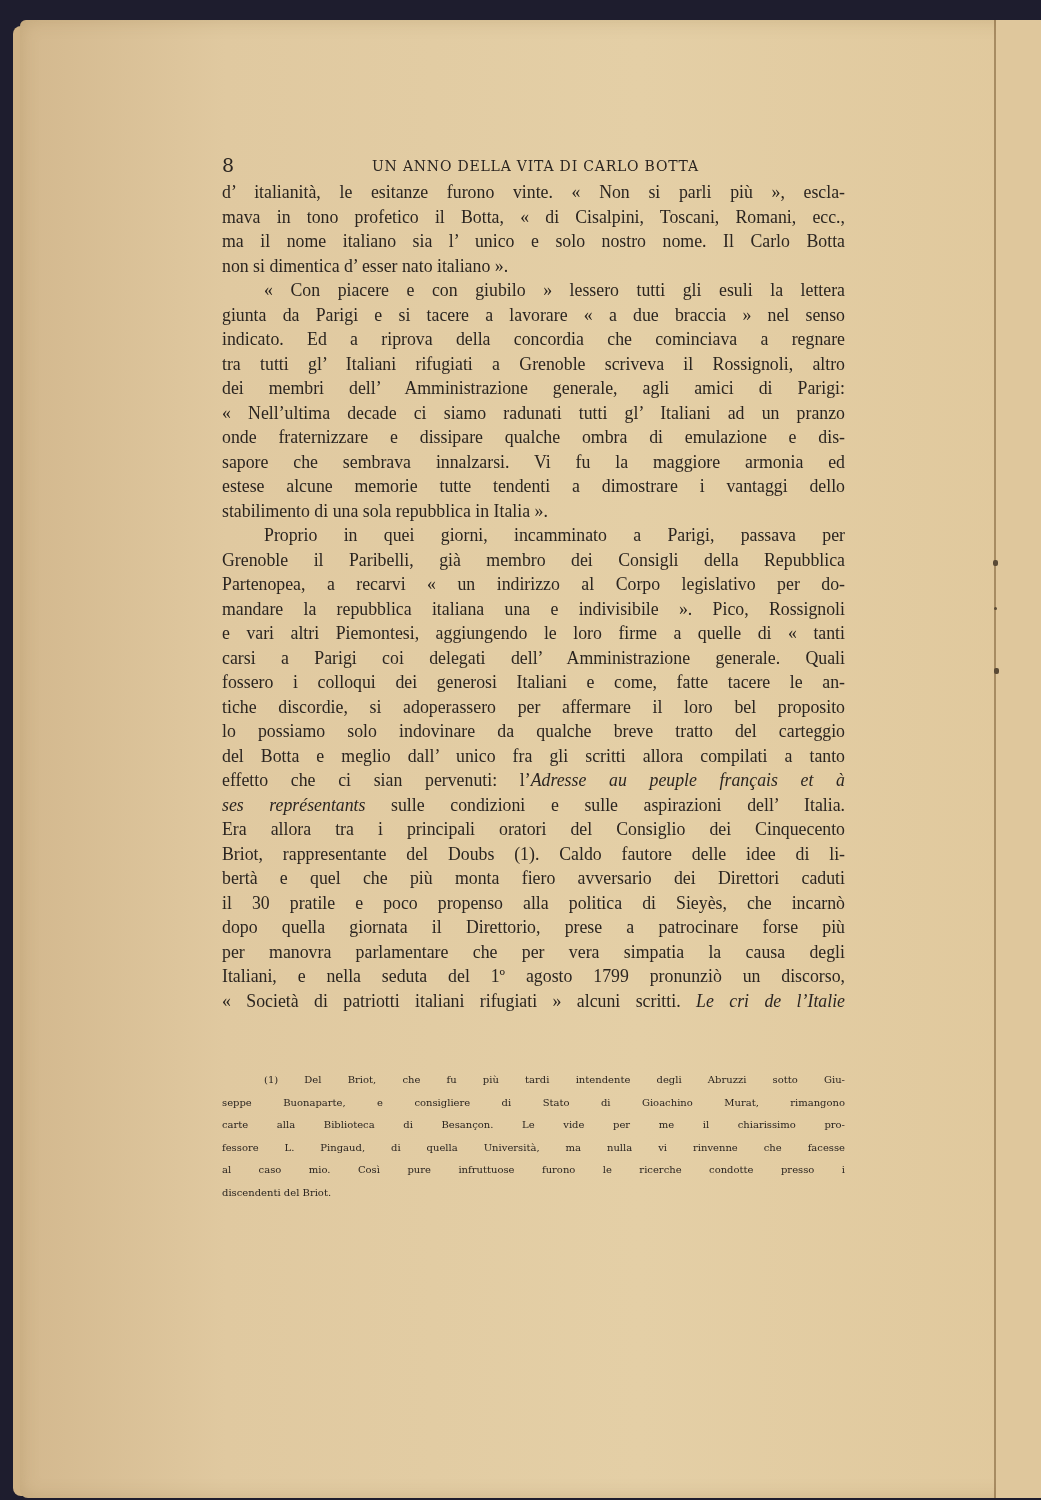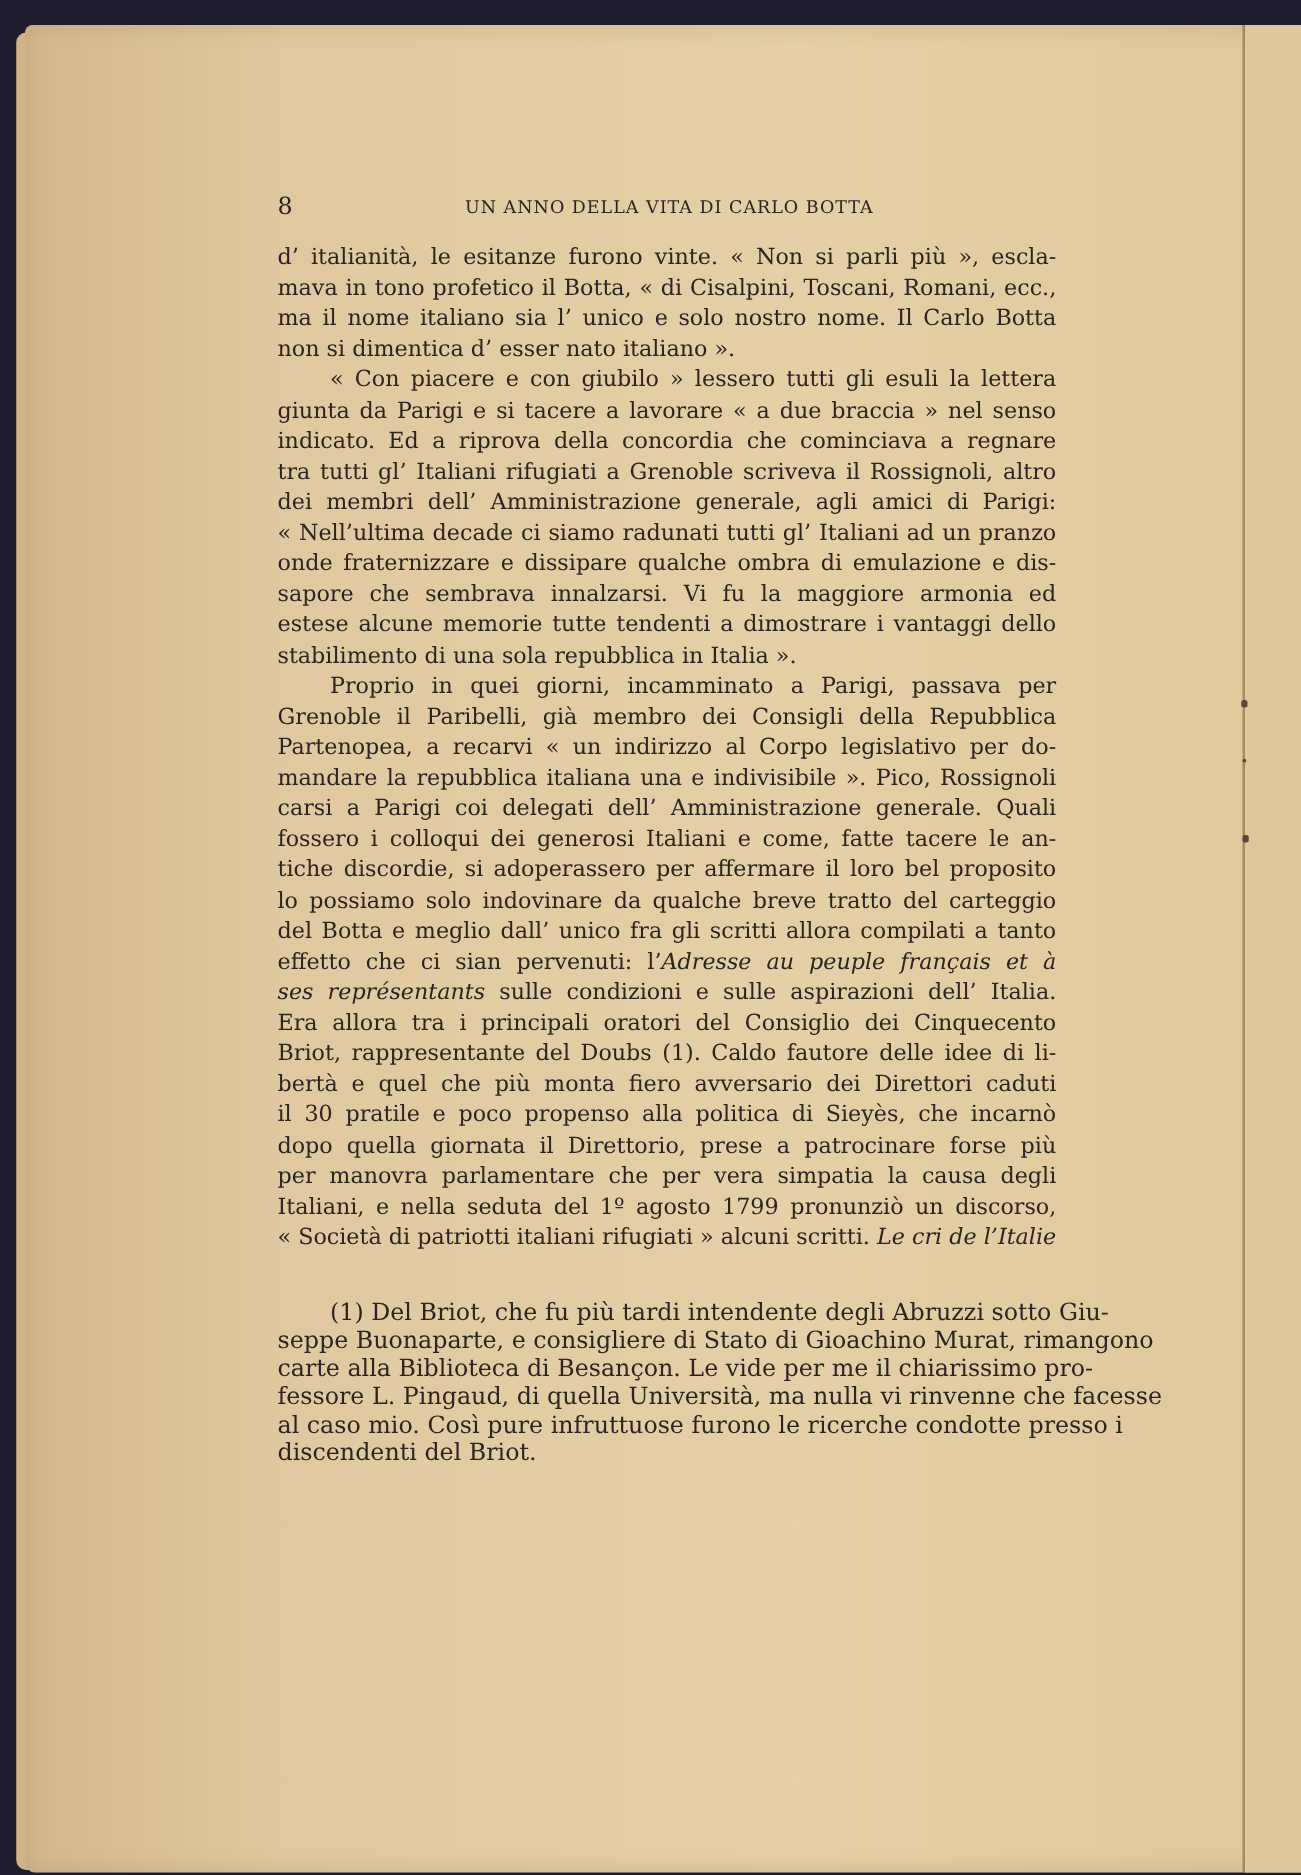--- a/index.html
+++ b/index.html
@@ -76,41 +76,41 @@
       font-size: 19px;
     }
     .running-title {
       position: absolute;
       left: 150px;
       top: 8px;
       font-size: 14px;
       letter-spacing: 0.8px;
     }
     .body-text {
-      margin-top: 14px;
       font-size: 17.8px;
       line-height: 24.5px;
       text-align: justify;
+      font-family: Liberation Serif, serif;
     }
     .line {
       display: block;
       text-align: justify;
       text-align-last: justify;
       white-space: nowrap;
       overflow: visible;
       height: 24.5px;
     }
     .line.last {
       text-align-last: left;
     }
     .indent { padding-left: 42px; }
     .it { font-style: italic; }
     .footnote {
-      margin-top: 36px;
-      font-size: 19px;
+      margin-top: 56px;
+      font-size: 10px;
       line-height: 22.5px;
     }
     .footnote .line { height: 22.5px; }
   </style>
 </head>
 <body>
 
 <div class="page-back"></div>
 <div class="page"></div>
 <div class="fold-right"></div>
@@ -137,20 +137,21 @@
       <span class="line"><span>dei membri dell’ Amministrazione generale, agli amici di Parigi:</span></span>
       <span class="line"><span>« Nell’ultima decade ci siamo radunati tutti gl’ Italiani ad un pranzo</span></span>
       <span class="line"><span>onde fraternizzare e dissipare qualche ombra di emulazione e dis-</span></span>
       <span class="line"><span>sapore che sembrava innalzarsi. Vi fu la maggiore armonia ed</span></span>
       <span class="line"><span>estese alcune memorie tutte tendenti a dimostrare i vantaggi dello</span></span>
       <span class="line last"><span>stabilimento di una sola repubblica in Italia ».</span></span>
       <span class="line indent"><span>Proprio in quei giorni, incamminato a Parigi, passava per</span></span>
       <span class="line"><span>Grenoble il Paribelli, già membro dei Consigli della Repubblica</span></span>
       <span class="line"><span>Partenopea, a recarvi « un indirizzo al Corpo legislativo per do-</span></span>
       <span class="line"><span>mandare la repubblica italiana una e indivisibile ». Pico, Rossignoli</span></span>
+      <span class="line"><span>e vari altri Piemontesi, aggiungendo le loro firme a quelle di « tanti</span></span>
       <span class="line"><span>carsi a Parigi coi delegati dell’ Amministrazione generale. Quali</span></span>
       <span class="line"><span>fossero i colloqui dei generosi Italiani e come, fatte tacere le an-</span></span>
       <span class="line"><span>tiche discordie, si adoperassero per affermare il loro bel proposito</span></span>
       <span class="line"><span>lo possiamo solo indovinare da qualche breve tratto del carteggio</span></span>
       <span class="line"><span>del Botta e meglio dall’ unico fra gli scritti allora compilati a tanto</span></span>
       <span class="line"><span style="white-space: pre;">effetto che ci sian pervenuti: l’</span><span class="it">Adresse au peuple français et à</span></span>
       <span class="line"><span class="it">ses représentants</span><span style="white-space: pre;"> sulle condizioni e sulle aspirazioni dell’ Italia.</span></span>
       <span class="line"><span>Era allora tra i principali oratori del Consiglio dei Cinquecento</span></span>
       <span class="line"><span>Briot, rappresentante del Doubs (1). Caldo fautore delle idee di li-</span></span>
       <span class="line"><span>bertà e quel che più monta fiero avversario dei Direttori caduti</span></span>

